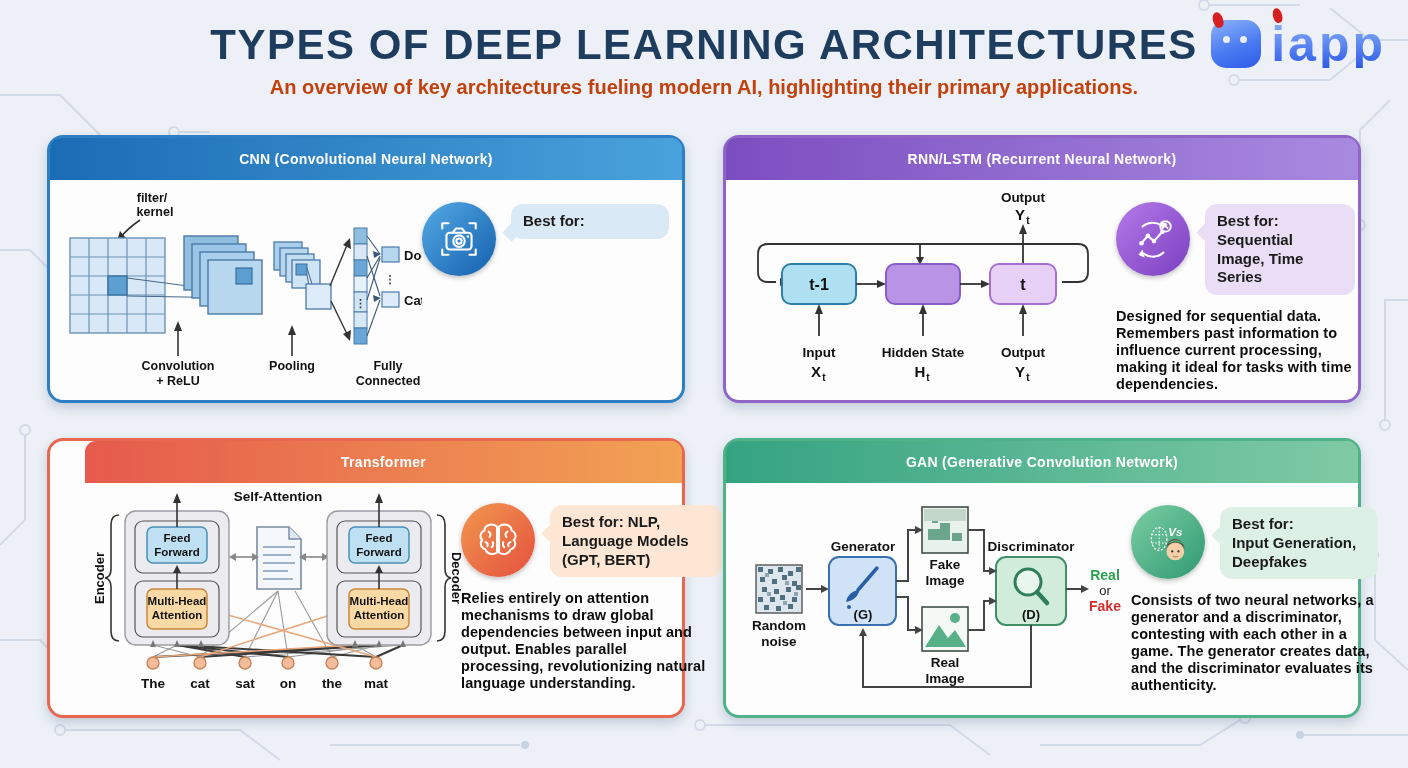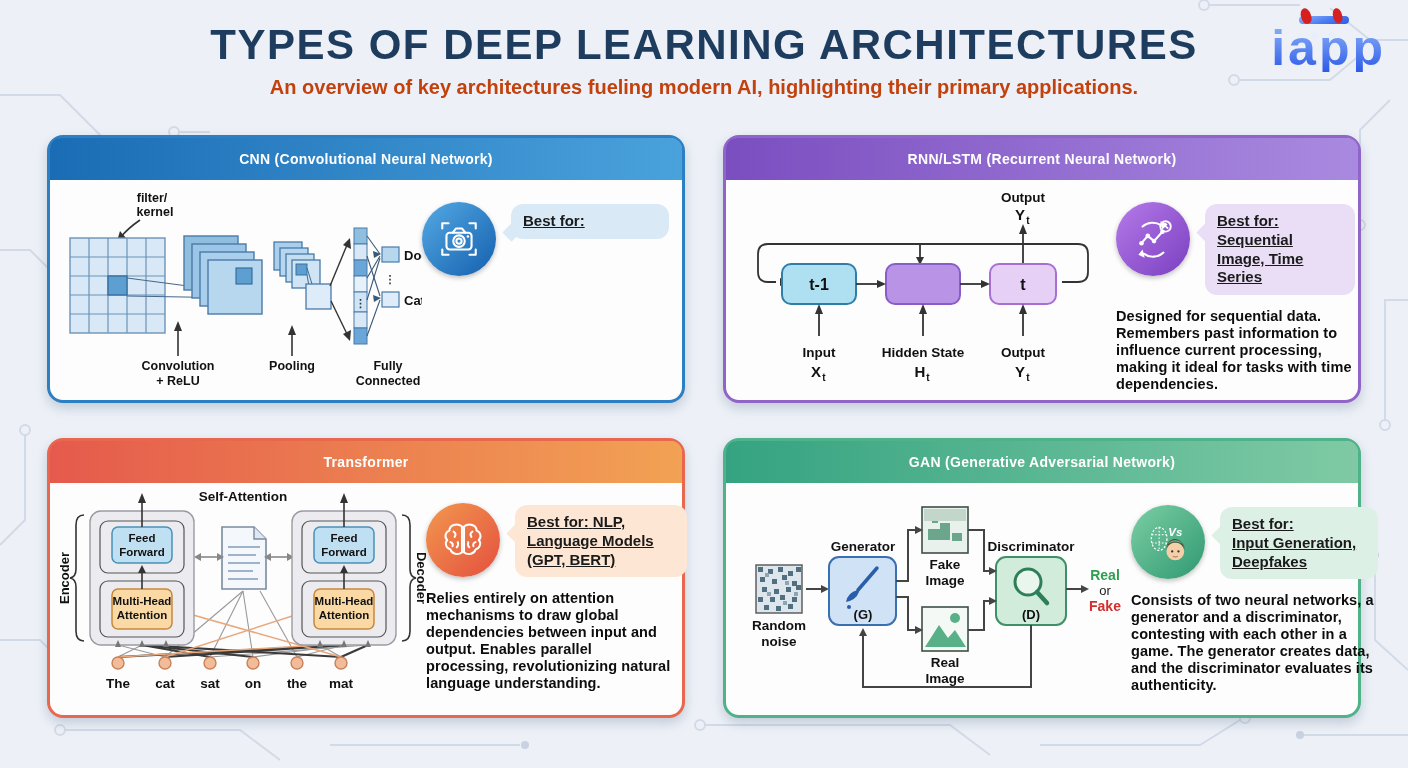--- a/index.html
+++ b/index.html
@@ -12,21 +12,21 @@
   #circuit-bg { position:absolute; inset:0; z-index:0; }
 
   
   .page-header { position:absolute; top:22px; left:0; width:1408px; text-align:center; z-index:2; }
   .page-title {
     font-size:42px; font-weight:bold; letter-spacing:1.5px;
     color:#1d3c5e; line-height:1.1;
   }
   .page-subtitle { font-size:20px; font-weight:600; color:#c2410c; margin-top:8px; }
 
-  .logo { position:absolute; top:16px; right:22px; z-index:3; display:flex; align-items:center; height:56px;flex-direction:column; }
+  .logo { position:absolute; top:16px; right:22px; z-index:3; display:flex; align-items:center; height:56px; }
   .logo-mark {
     width:50px; height:48px; border-radius:15px;
     background:linear-gradient(160deg,#8db4fa 0%,#4b7bf2 55%,#2e5ae8 100%);
     position:relative; margin-right:10px;
   }
   .logo-mark .eye { position:absolute; top:16px; width:7px; height:7px; border-radius:50%; background:#e9eefb; }
   .logo-mark .eye.l { left:12px; } .logo-mark .eye.r { left:29px; }
   .logo-tuft {
     position:absolute; top:-8px; left:2px; width:10px; height:16px;
     background:#d81f1f; border-radius:60% 60% 50% 50%; transform:rotate(-18deg);
@@ -48,39 +48,39 @@
     box-shadow:0 5px 12px rgba(40,70,110,.22); z-index:2;
     border:3px solid;
   }
   .panel-header {
     height:42px; border-radius:11px 11px 0 0; display:flex; align-items:center; justify-content:center;
     color:#fff; font-size:14px; font-weight:bold; letter-spacing:.3px;
   }
   .panel-body { display:flex; padding:6px 6px 0 10px; }
   .cnn  { border-color:#2b7fc2; } .cnn  .panel-header { background:linear-gradient(90deg,#1a6cb4,#4aa2dc); }
   .rnn  { border-color:#9165c8; } .rnn  .panel-header { background:linear-gradient(90deg,#7b4ec0,#a98ae0); }
-  .tr   { border-color:#e8674f; } .tr   .panel-header { background:linear-gradient(90deg,#e55a4c,#f2a254); }
+  .tr   { border-color:#e8674f;padding-left:35px; } .tr   .panel-header { background:linear-gradient(90deg,#e55a4c,#f2a254); }
   .gan  { border-color:#4fb289; } .gan  .panel-header { background:linear-gradient(90deg,#35a381,#7fcaa5); }
 
   .info { display:flex; flex-direction:column; padding-top:16px; }
   .info-top { display:flex; align-items:flex-start; }
   .icon-circle {
     width:74px; height:74px; border-radius:50%; flex:none;
     display:flex; align-items:center; justify-content:center;
     box-shadow:0 2px 5px rgba(0,0,0,.25);
   }
   .cnn .icon-circle { background:linear-gradient(135deg,#55aae4,#1460ae); }
   .rnn .icon-circle { background:linear-gradient(135deg,#b57ae8,#7a3fc0); }
   .tr  .icon-circle { background:linear-gradient(135deg,#f2984f,#e4503e); }
   .gan .icon-circle { background:linear-gradient(135deg,#7ccfa4,#2f9872); }
 
   .bubble {
     position:relative; margin-left:15px; margin-top:2px;
     border-radius:12px; padding:8px 12px; width:158px;
-    font-size:15px; font-weight:600; color:#1a1a1a; line-height:1.25;text-decoration:underline;
+    font-size:15px; font-weight:600; color:#1a1a1a; line-height:1.25;
   }
   .bubble .tri { position:absolute; left:-6px; top:22px; width:13px; height:13px; transform:rotate(45deg); }
   .cnn .bubble, .cnn .bubble .tri { background:#d9e9f6; }
   .rnn .bubble, .rnn .bubble .tri { background:#e9def6; }
   .tr  .bubble, .tr  .bubble .tri { background:#fde7d4; }
   .gan .bubble, .gan .bubble .tri { background:#ddf0e6; }
   .rnn .bubble { width:150px; }
   .tr  .bubble { width:172px; }
   .bubble b { font-weight:bold; }
   .bubble b.stack-label { display:block; }
@@ -447,21 +447,21 @@
         </div>
         <div class="bubble"><span class="tri"></span><b>Best for:</b> <span>NLP, Language Models (GPT, BERT)</span></div>
       </div>
       <p class="desc">Relies entirely on attention mechanisms to draw global dependencies between input and output. Enables parallel processing, revolutionizing natural language understanding.</p>
     </div>
   </div>
 </div>
 
 <div class="panel gan" style="left:723px; top:438px; width:638px; height:280px;">
   <div class="panel-header">
-    <span>GAN (Generative Adversarial Network)</span>
+    <span>GAN (Generative Convolution Network)</span>
   </div>
   <div class="panel-body" style="padding-top:6px;">
     <svg class="diagram" width="395" height="224" viewBox="0 0 395 224">
 
       <g>
         <rect x="20" y="76" width="46" height="48" fill="#dce6ec" stroke="#555" stroke-width="1.4"></rect>
         <g fill="#51707f">
           <rect x="22" y="78" width="5" height="5"></rect>
             <rect x="32" y="80" width="5" height="5"></rect>
             <rect x="42" y="78" width="5" height="5"></rect>

